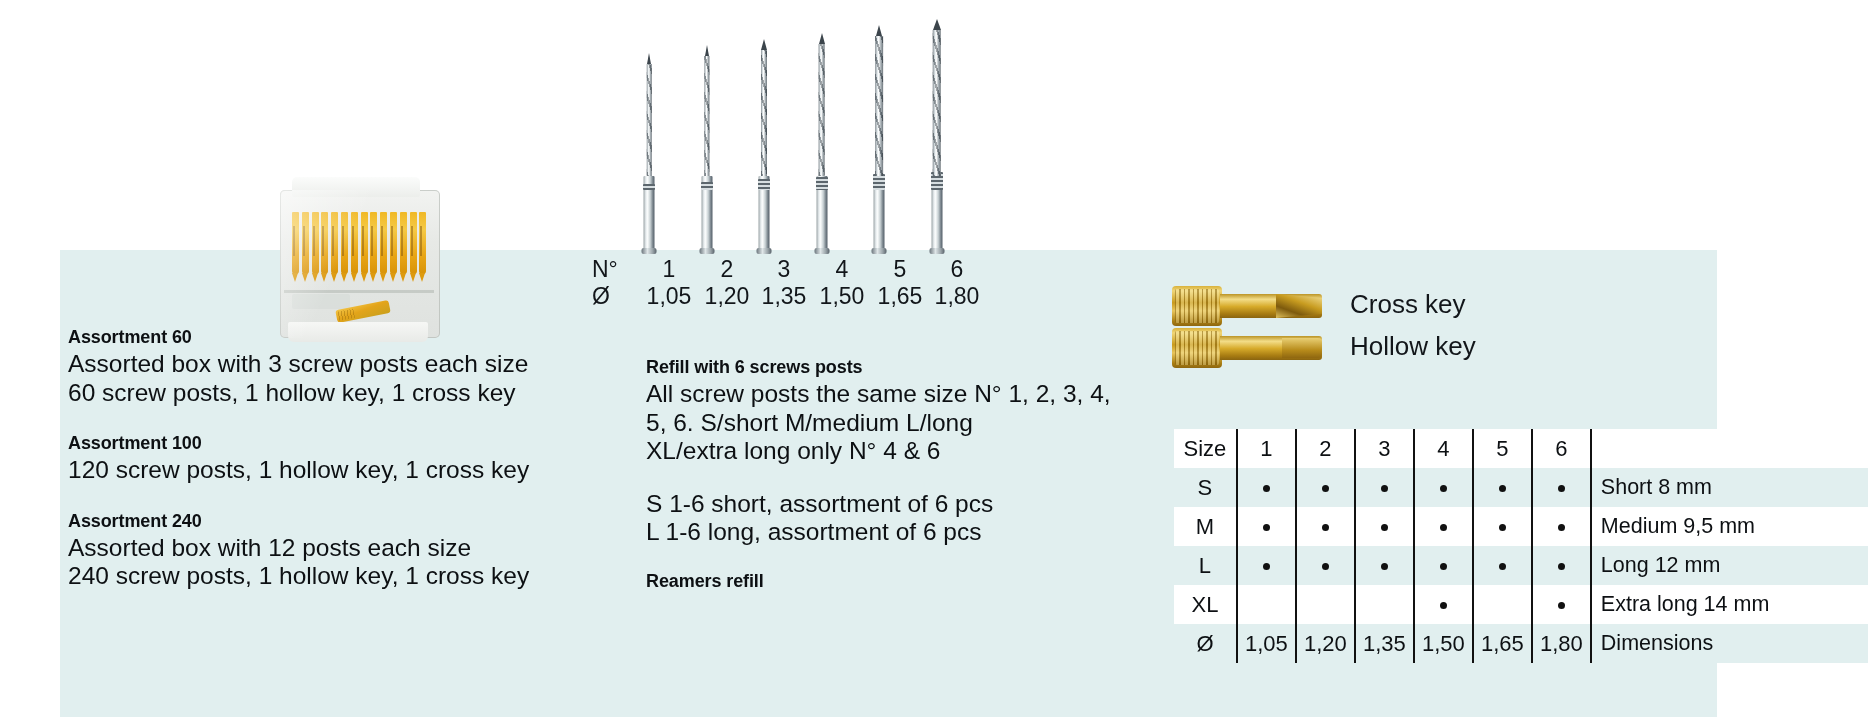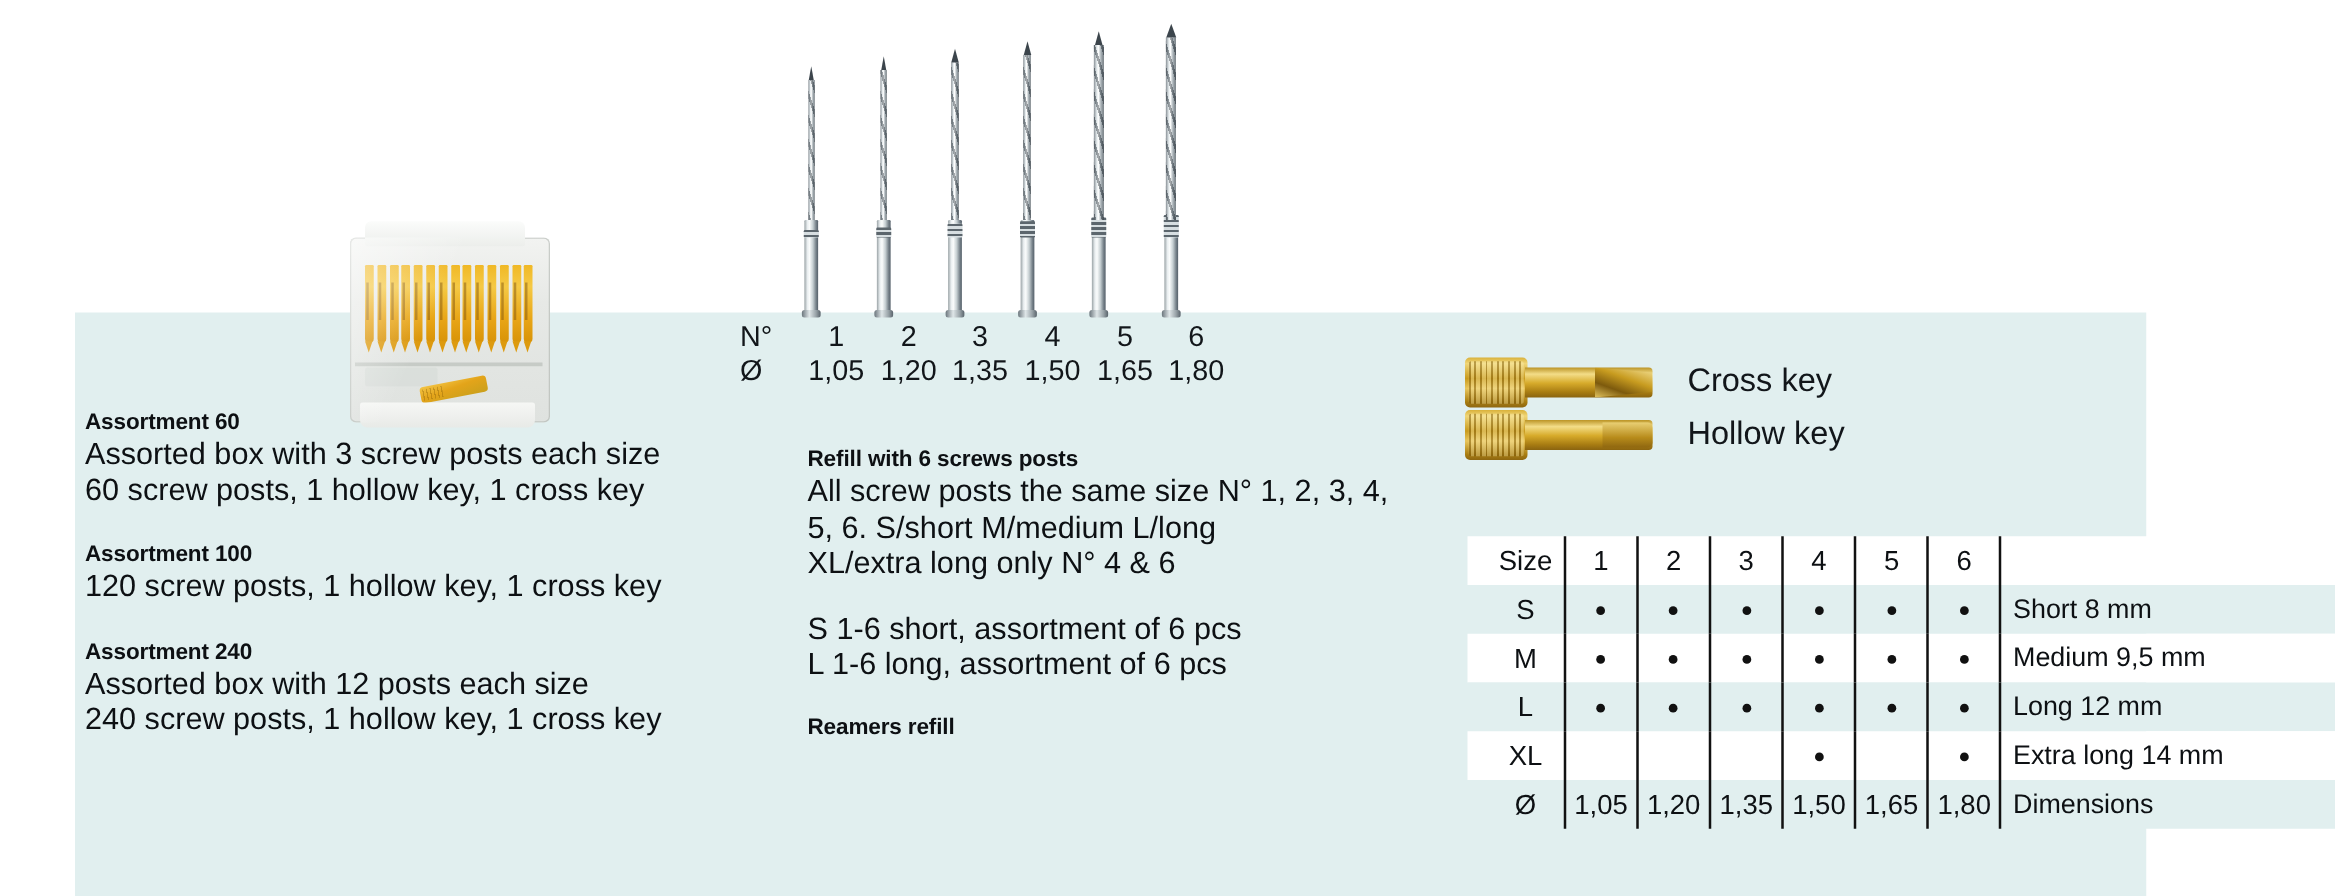--- a/index.html
+++ b/index.html
@@ -176,21 +176,21 @@
     position:absolute;left:1174px;top:429px;
     border-collapse:collapse;
     font-size:22px;color:#0d1013;
   }
   .sizetable td{
     padding:0;margin:0;height:39px;vertical-align:middle;text-align:center;
     border:none;
   }
   .sizetable tr.white td{background:#ffffff;}
   .sizetable tr.tint td{background:#e1efef;}
-  .sizetable td.c-lbl{width:66px;padding-left:16px;}
+  .sizetable td.c-lbl{width:66px;}
   .sizetable td.c-num{width:60px;border-left:2.5px solid #111;}
   .sizetable td.c-desc{
     width:300px;text-align:left;padding-left:9px;
     border-left:2.5px solid #111;font-size:21.5px;
   }
   .dot{display:inline-block;width:7px;height:7px;border-radius:50%;background:#111;vertical-align:middle;}
 </style>
 </head>
 <body>
 

